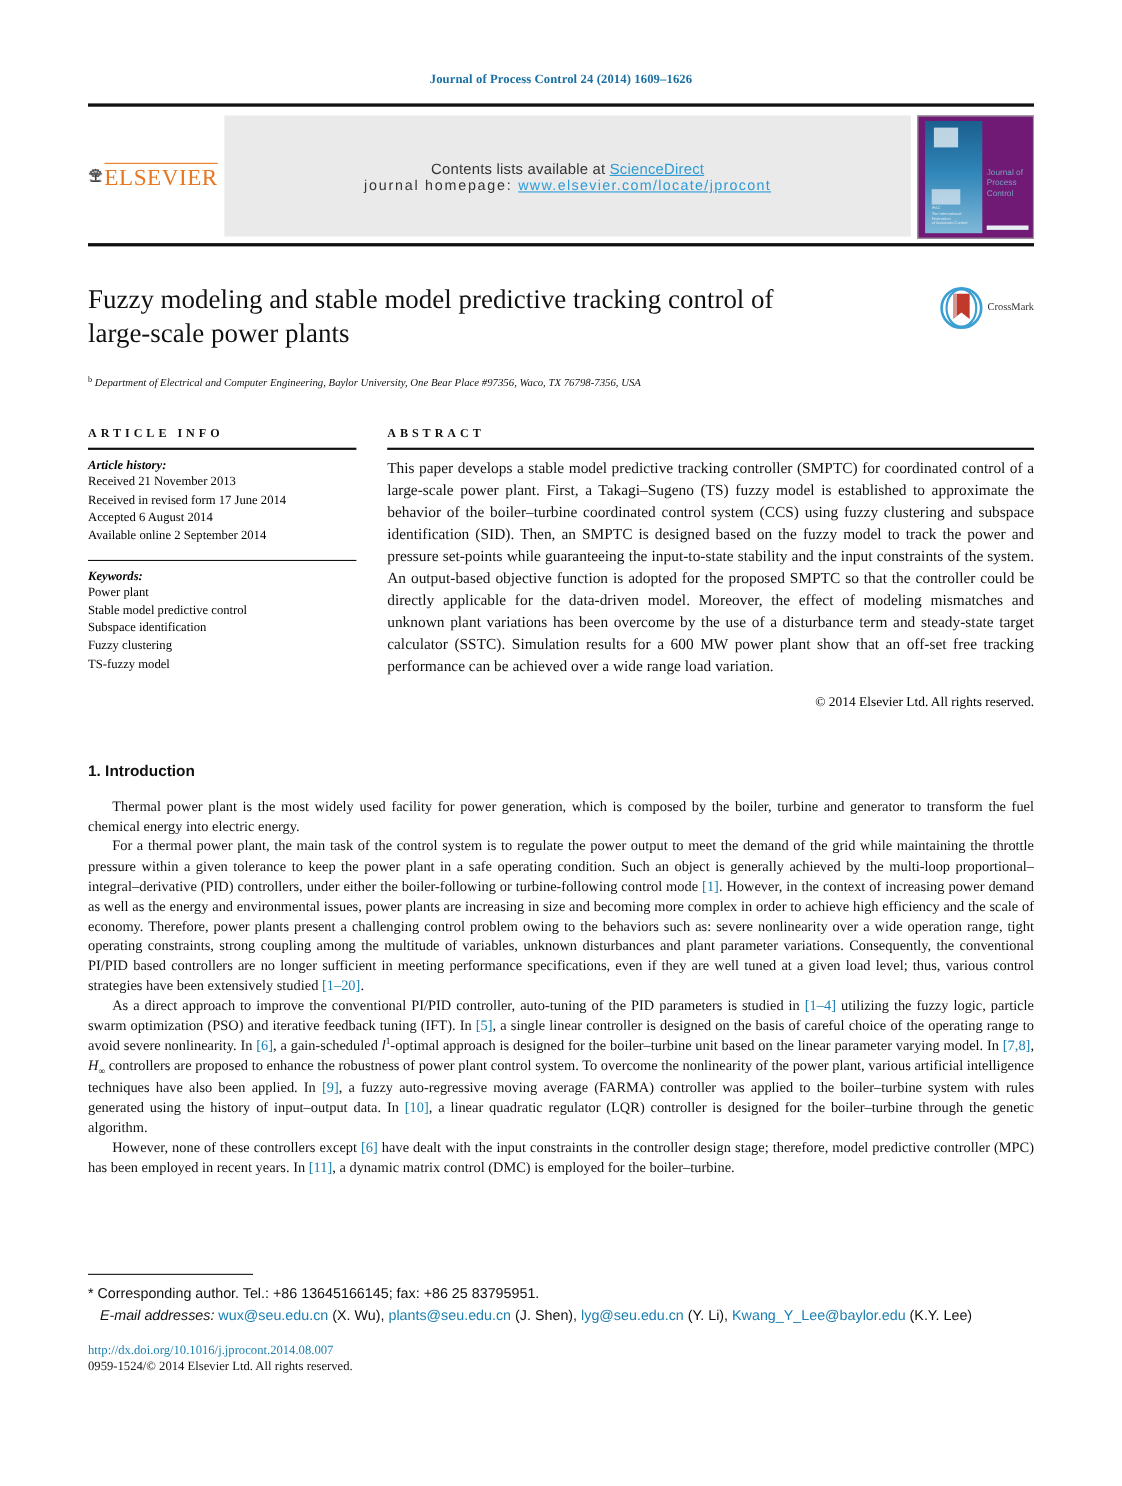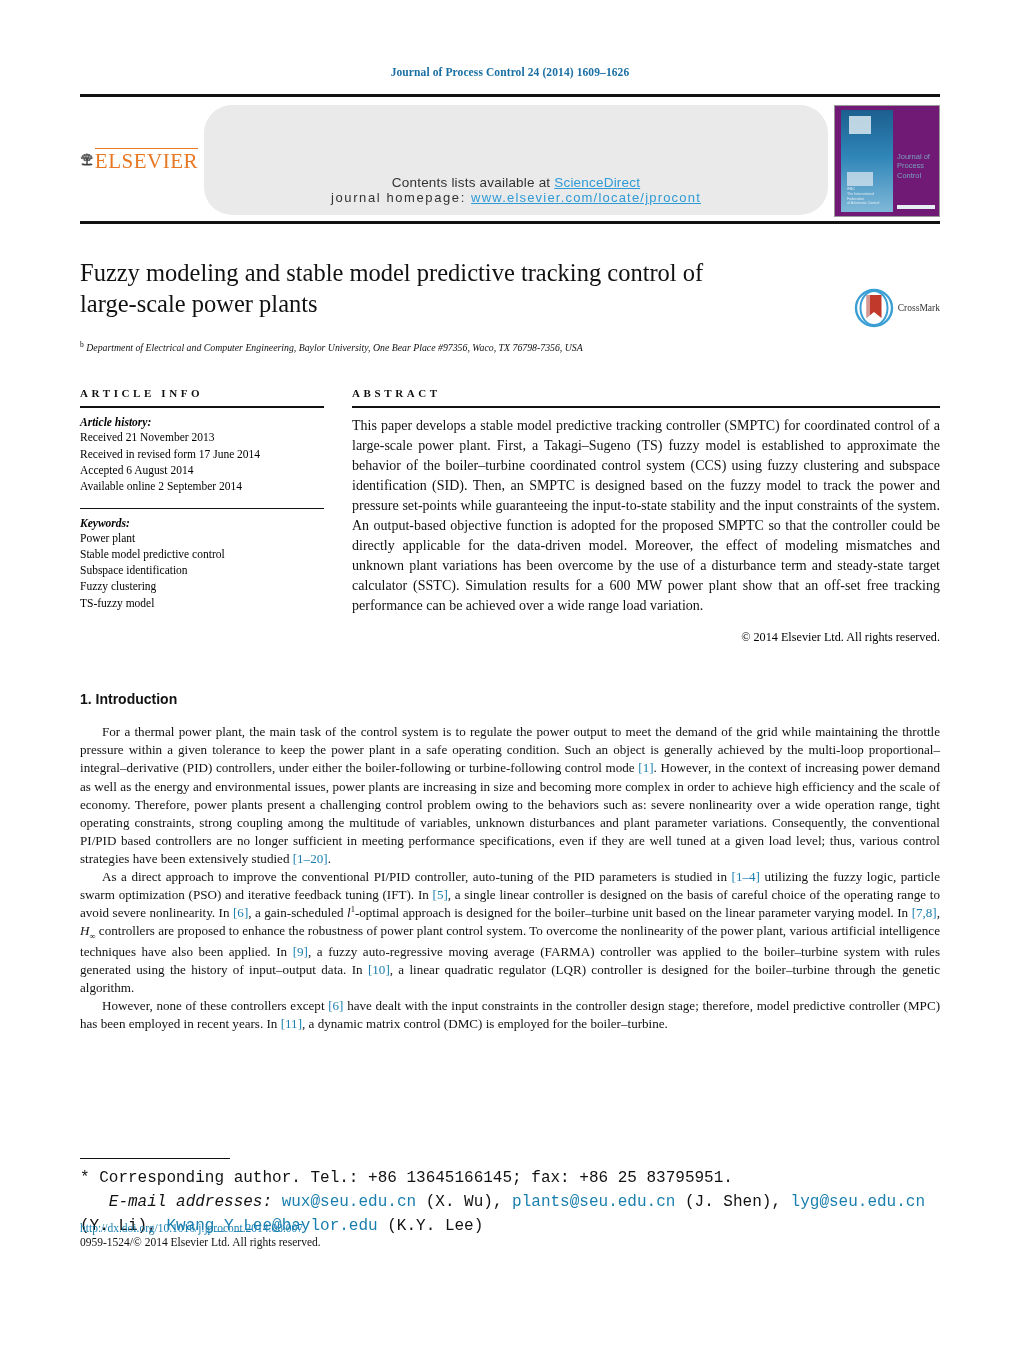--- a/index.html
+++ b/index.html
@@ -67,25 +67,24 @@
     border-top: 1.5px solid #e87722;
     line-height: 1.05;
     padding-top: 1px;
     margin-top: 1px;
   }
   .header-center {
     flex: 1 1 auto;
     background: #eaeaea;
     display: flex;
     flex-direction: column;
-    justify-content: flex-end;
+    justify-content: center;
     align-items: center;
     padding: 12px 0 10px 0;
     margin: 4px 6px 6px 6px;
-    border-radius: 28px;
   }
   .contents-line {
     font-family: "Liberation Sans", sans-serif;
     font-size: 13.5px;
     color: #333;
     letter-spacing: .2px;
   }
   .contents-line .sd { color: #2e9bd6; }
   .journal-name {
     font-family: "Liberation Serif", serif;
@@ -167,21 +166,21 @@
     line-height: 1.45;
     color: #111;
     margin: 0;
   }
   .affil sup { font-style: normal; font-size: 7.5px; }
 
   .crossmark {
     flex: 0 0 110px;
     width: 110px;
     display: flex;
-    align-items: center;
+    align-items: flex-start;
     justify-content: flex-end;
     padding-top: 2px;
   }
   .cm-box { display:flex; align-items:center; gap:4px; }
   .cm-label {
     font-family:"Liberation Serif", serif;
     font-size: 9.5px; color:#333;
   }
 
   
@@ -256,22 +255,22 @@
 
   
   .footnote {
     position: absolute;
     left: 80px;
     top: 1158px;
     width: 860px;
   }
   .fn-rule { border-top: 1.6px solid #111; width: 150px; margin: 0 0 7px 0; }
   .fn-line {
-    font-family: Liberation Mono, monospace;
-    font-size: 16px;
+    font-family: Liberation Sans, sans-serif;
+    font-size: 13px;
     line-height: 1.5;
     margin: 0;
     color: #111;
   }
   .fn-line .lbl { font-style: italic; }
   .fn-line a, .fn-line .mail { color: #1a7fae; text-decoration: none; }
   .doi-block { position: absolute; left: 80px; top: 1222px; width: 860px; }
   .doi {
     font-family: "Liberation Serif", serif;
     font-size: 11.5px;
@@ -394,20 +393,21 @@
       <div class="rule"></div>
       <p class="abstract-body">This paper develops a stable model predictive tracking controller (SMPTC) for coordinated control of a large-scale power plant. First, a Takagi–Sugeno (TS) fuzzy model is established to approximate the behavior of the boiler–turbine coordinated control system (CCS) using fuzzy clustering and subspace identification (SID). Then, an SMPTC is designed based on the fuzzy model to track the power and pressure set-points while guaranteeing the input-to-state stability and the input constraints of the system. An output-based objective function is adopted for the proposed SMPTC so that the controller could be directly applicable for the data-driven model. Moreover, the effect of modeling mismatches and unknown plant variations has been overcome by the use of a disturbance term and steady-state target calculator (SSTC). Simulation results for a 600 MW power plant show that an off-set free tracking performance can be achieved over a wide range load variation.</p>
       <div class="copyright">© 2014 Elsevier Ltd. All rights reserved.</div>
     </div>
 
   </div>
 
   <div class="body-sect">
     <h2 class="sec-title">1. Introduction</h2>
 
+    <p class="body-par">Thermal power plant is the most widely used facility for power generation, which is composed by the boiler, turbine and generator to transform the fuel chemical energy into electric energy.</p>
 
     <p class="body-par">For a thermal power plant, the main task of the control system is to regulate the power output to meet the demand of the grid while maintaining the throttle pressure within a given tolerance to keep the power plant in a safe operating condition. Such an object is generally achieved by the multi-loop proportional–integral–derivative (PID) controllers, under either the boiler-following or turbine-following control mode <span class="ref">[1]</span>. However, in the context of increasing power demand as well as the energy and environmental issues, power plants are increasing in size and becoming more complex in order to achieve high efficiency and the scale of economy. Therefore, power plants present a challenging control problem owing to the behaviors such as: severe nonlinearity over a wide operation range, tight operating constraints, strong coupling among the multitude of variables, unknown disturbances and plant parameter variations. Consequently, the conventional PI/PID based controllers are no longer sufficient in meeting performance specifications, even if they are well tuned at a given load level; thus, various control strategies have been extensively studied <span class="ref">[1–20]</span>.</p>
 
     <p class="body-par">As a direct approach to improve the conventional PI/PID controller, auto-tuning of the PID parameters is studied in <span class="ref">[1–4]</span> utilizing the fuzzy logic, particle swarm optimization (PSO) and iterative feedback tuning (IFT). In <span class="ref">[5]</span>, a single linear controller is designed on the basis of careful choice of the operating range to avoid severe nonlinearity. In <span class="ref">[6]</span>, a gain-scheduled <i>l</i><sup class="small">1</sup>-optimal approach is designed for the boiler–turbine unit based on the linear parameter varying model. In <span class="ref">[7,8]</span>, <i>H</i><sub class="small">∞</sub> controllers are proposed to enhance the robustness of power plant control system. To overcome the nonlinearity of the power plant, various artificial intelligence techniques have also been applied. In <span class="ref">[9]</span>, a fuzzy auto-regressive moving average (FARMA) controller was applied to the boiler–turbine system with rules generated using the history of input–output data. In <span class="ref">[10]</span>, a linear quadratic regulator (LQR) controller is designed for the boiler–turbine through the genetic algorithm.</p>
 
     <p class="body-par">However, none of these controllers except <span class="ref">[6]</span> have dealt with the input constraints in the controller design stage; therefore, model predictive controller (MPC) has been employed in recent years. In <span class="ref">[11]</span>, a dynamic matrix control (DMC) is employed for the boiler–turbine.</p>
   </div>
 
   <div class="footnote">
     <div class="fn-rule"></div>

